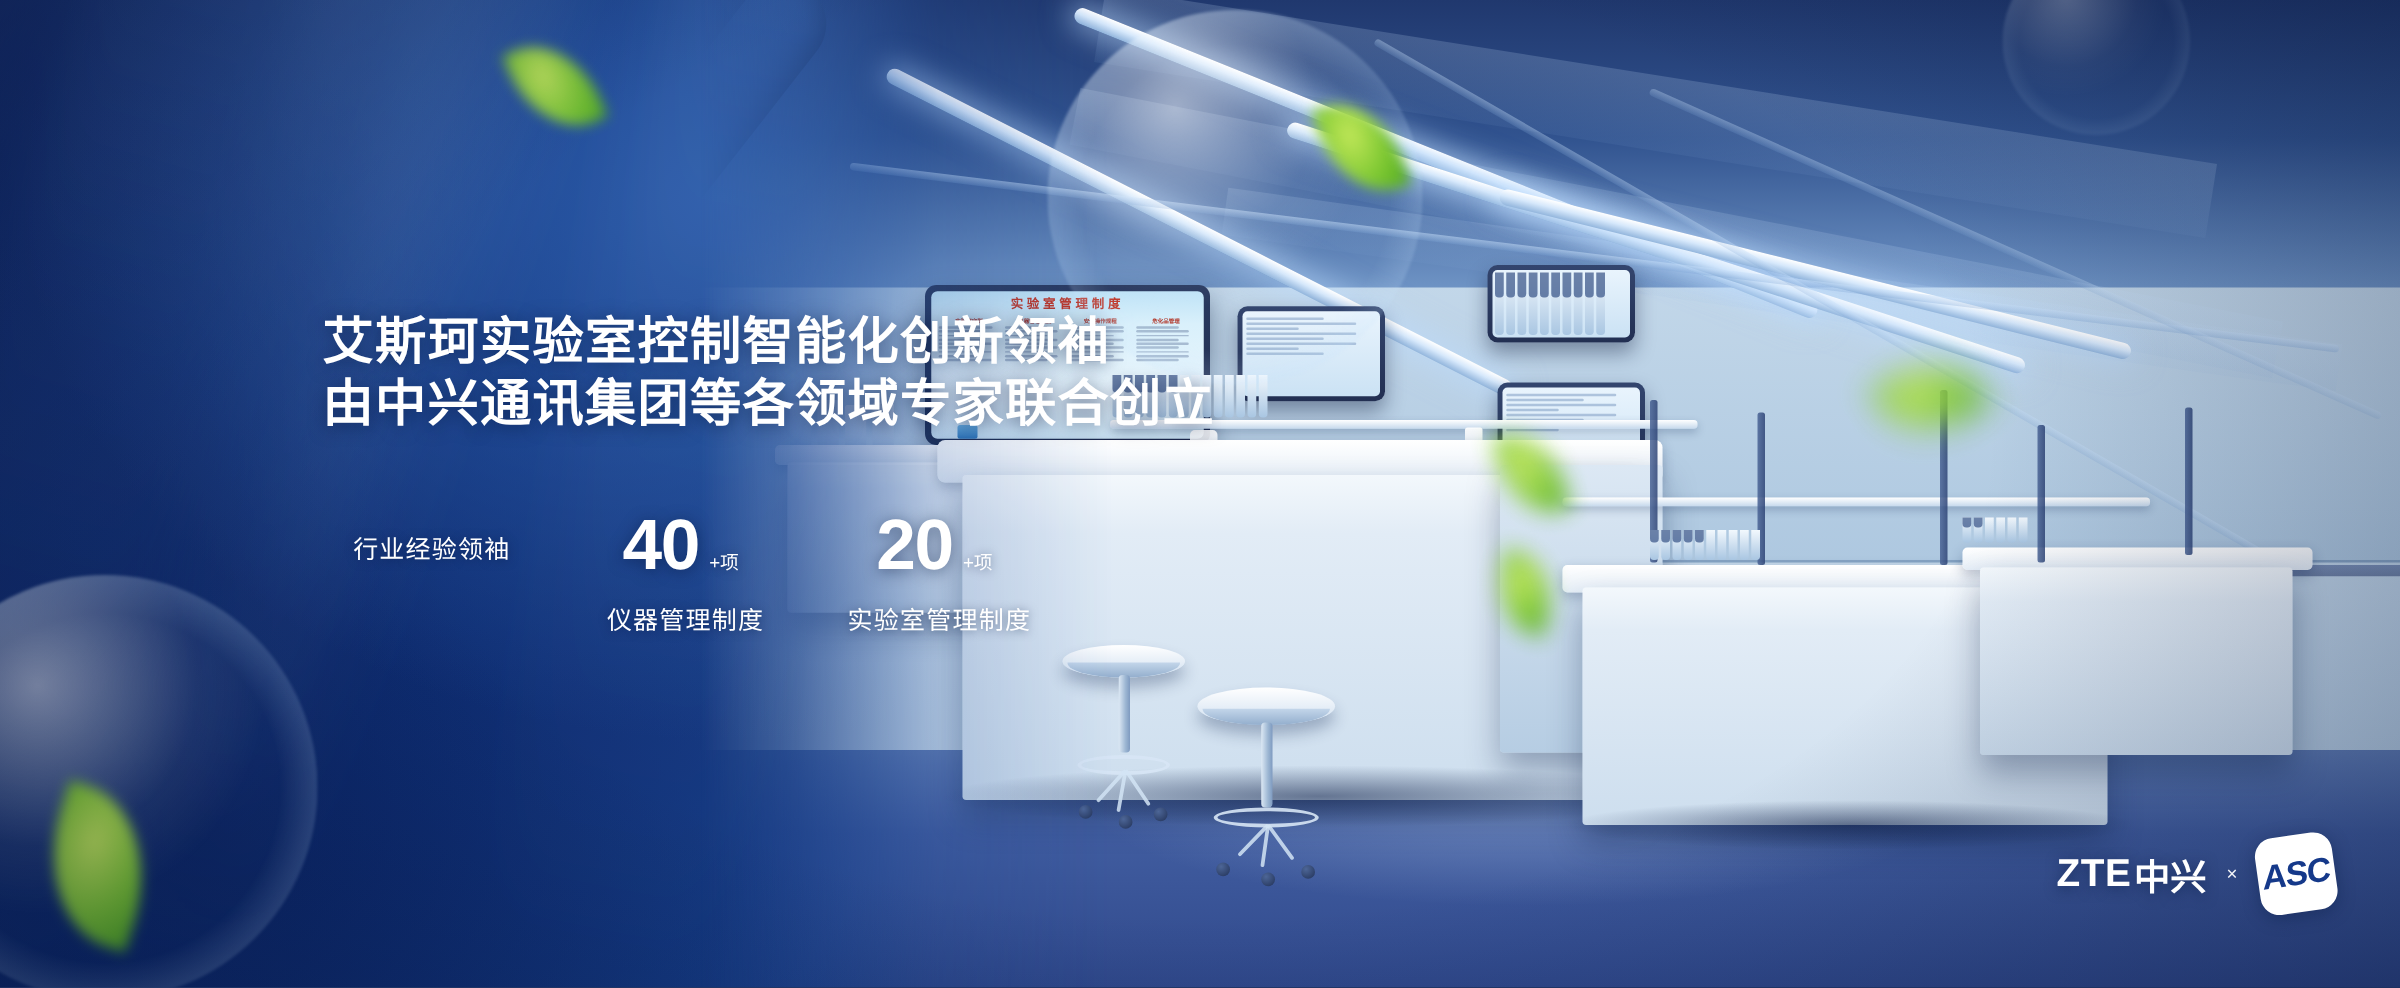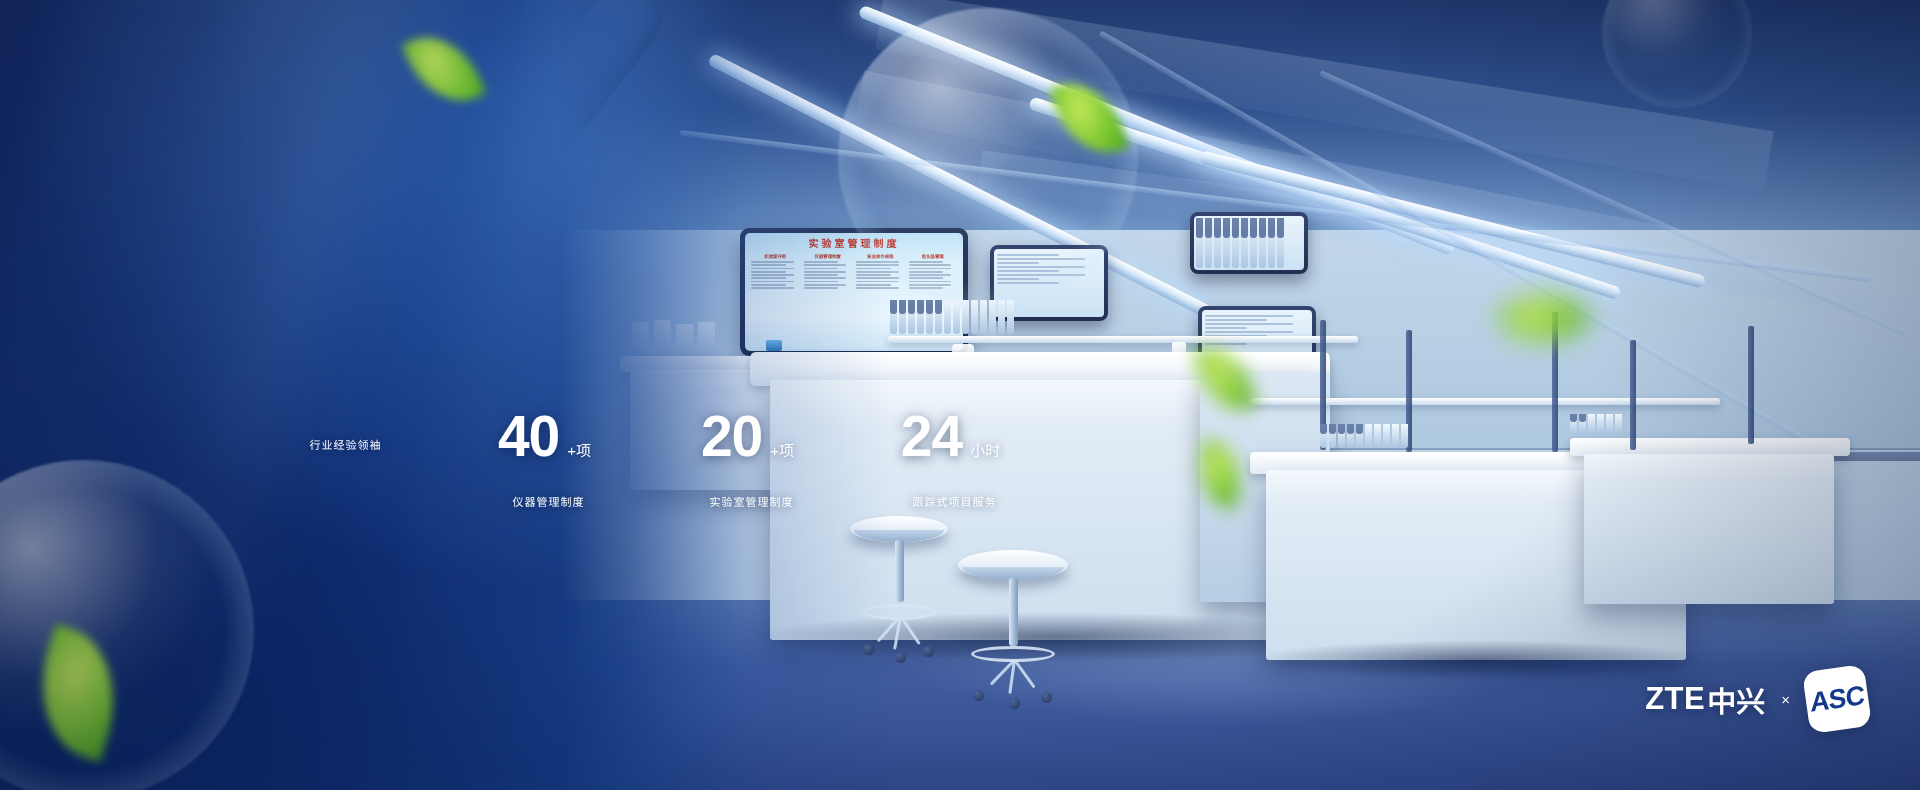--- a/index.html
+++ b/index.html
@@ -254,22 +254,22 @@
   .stat .num{
     font-size:57px;line-height:57px;font-weight:700;color:#ffffff;
     letter-spacing:-1px;text-shadow:0 2px 12px rgba(6,22,60,.5);
   }
   .stat .unit{
     font-size:15px;line-height:15px;color:#ffffff;font-weight:400;
     margin-left:8px;margin-bottom:7px;white-space:nowrap;
     text-shadow:0 1px 8px rgba(6,22,60,.5);
   }
   .stat .label{
-    margin-top:28px;text-align:center;padding-right:18px;
-    font-size:11px;color:#ffffff;letter-spacing:1px;font-weight:400;
+    margin-top:15px;text-align:center;padding-right:18px;
+    font-size:20px;color:#ffffff;letter-spacing:1px;font-weight:400;
     text-shadow:0 1px 8px rgba(6,22,60,.5);
   }
 
   
   .logo-lockup{
     position:absolute;right:52px;bottom:60px;display:flex;align-items:center;gap:15px;
   }
   .zte{
     display:flex;align-items:center;gap:2px;color:#fff;
     font-size:31px;font-weight:700;letter-spacing:.5px;
@@ -589,20 +589,24 @@
   <div class="leaf blur1" style="left:415px;top:30px;width:58px;height:78px;transform:rotate(-24deg);opacity:.95;"></div>
   <div class="leaf blur1" style="left:1060px;top:78px;width:58px;height:80px;transform:rotate(-18deg);"></div>
   <div class="leaf blur2" style="left:1200px;top:345px;width:50px;height:68px;transform:rotate(-12deg);opacity:.92;"></div>
   <div class="leaf blur2" style="left:1197px;top:443px;width:46px;height:62px;transform:rotate(14deg);opacity:.95;"></div>
   <div class="leaf blur3" style="left:1505px;top:288px;width:78px;height:60px;transform:rotate(-32deg);opacity:.9;"></div>
 
   <div class="bg-vignette"></div>
 
   <div class="content">
 
+    <div class="headline">
+      <span class="l1">艾斯珂实验室控制智能化创新领袖</span>
+      <span class="l2">由中兴通讯集团等各领域专家联合创立</span>
+    </div>
 
     <div class="stats">
 
       <div class="stat">
         <div class="label">行业经验领袖</div>
       </div>
 
       <div class="stat">
         <div class="num-row">
           <span class="num">40</span>
@@ -612,27 +616,20 @@
       </div>
 
       <div class="stat">
         <div class="num-row">
           <span class="num">20</span>
           <span class="unit">+项</span>
         </div>
         <div class="label">实验室管理制度</div>
       </div>
 
-      <div class="stat">
-        <div class="num-row">
-          <span class="num">24</span>
-          <span class="unit">小时</span>
-        </div>
-        <div class="label">跟踪式项目服务</div>
-      </div>
 
     </div>
 
     <div class="logo-lockup">
       <div class="zte">
         <span>ZTE</span>
         <span class="cn">中兴</span>
       </div>
       <div class="x-mark">×</div>
       <div class="asc">

